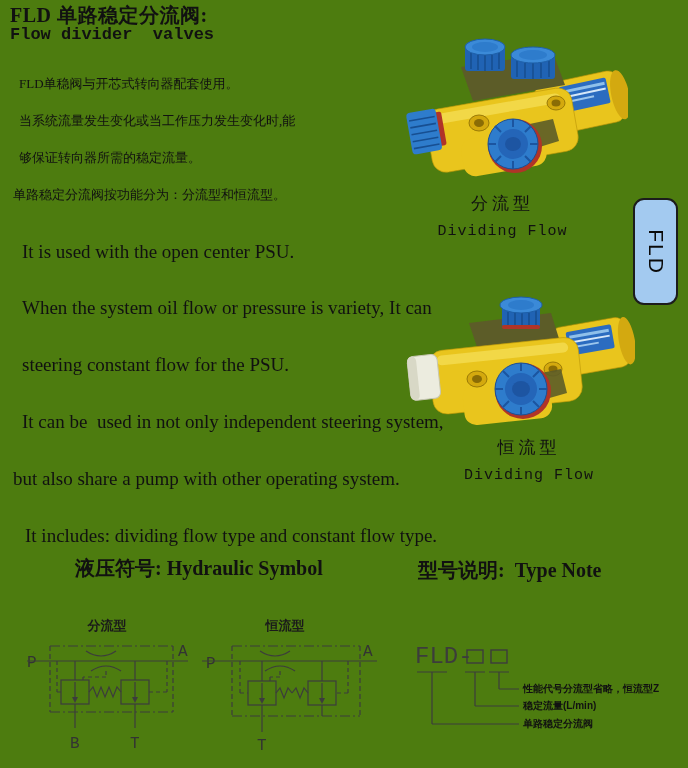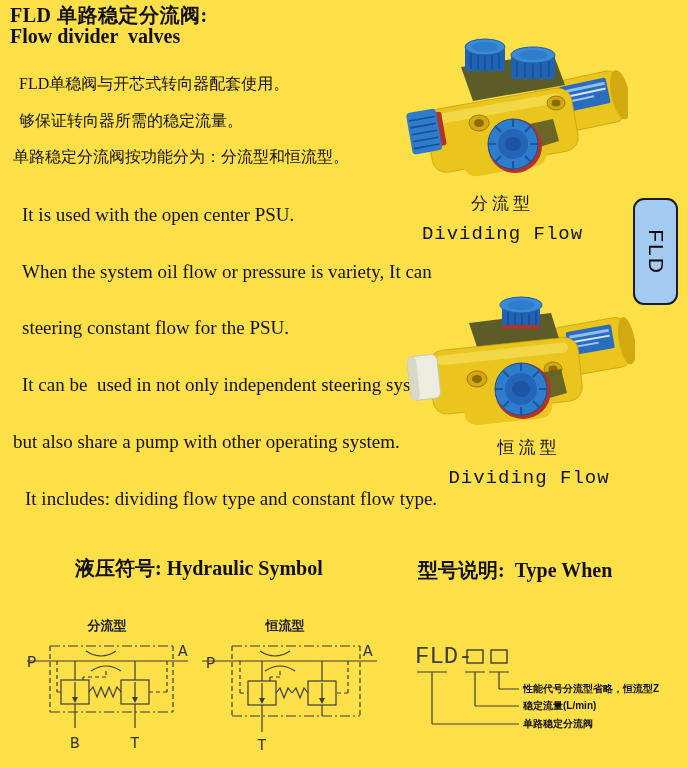--- a/index.html
+++ b/index.html
@@ -1,41 +1,41 @@
 <!DOCTYPE html>
 <html><head>
 <meta charset="utf-8">
 <style>
   html,body { margin:0; padding:0; background:#fff; }
   .page {
-    position:relative; width:688px; height:768px; background:#fde047;
+    position:relative; width:688px; height:768px; background:#4d7c0f;
     overflow:hidden; font-family:"Liberation Serif", serif; color:#111;
   }
   
   .title-zh {
     position:absolute; left:10px; top:2px; font-size:20px; font-weight:bold;
     font-family:"Liberation Serif", serif; letter-spacing:0.5px; white-space:pre;
   }
   .title-en {
-    position:absolute; left:10px; top:25px; font-size:20px; font-weight:bold;
-    font-family:Liberation Serif, serif; white-space:pre; letter-spacing:0px;
+    position:absolute; left:10px; top:25px; font-size:17px; font-weight:bold;
+    font-family:Liberation Mono, monospace; white-space:pre; letter-spacing:0px;
   }
   
   .intro { position:absolute; left:13px; top:66px; width:402px; }
   .intro .line { height:36.8px; display:flex; align-items:center; white-space:pre; }
-  .line.zh { font-size:16px; }
+  .line.zh { font-size:13px; }
   .line.en { font-size:19px;margin-top:20px; }
   .ind1 { padding-left:6px; }
   .ind2 { padding-left:9px; }
   .ind3 { padding-left:12px; }
   
   .fig { position:absolute; }
   .caption { position:absolute; text-align:center; }
   .cap-zh { font-size:17px; letter-spacing:4px; font-family:"Liberation Serif", serif; }
-  .cap-en { font-size:19px; font-family:"Liberation Mono", monospace; margin-top:8px; letter-spacing:1px; }
+  .cap-en { font-size:15px; font-family:"Liberation Mono", monospace; margin-top:8px; letter-spacing:1px; }
   
   .fld-tab {
     position:absolute; left:633px; top:198px; width:45px; height:107px;
     border:2px solid #1c1c1c; border-radius:11px; box-sizing:border-box;
     display:flex; align-items:center; justify-content:center;
   }
   .fld-tab span {
     transform:rotate(90deg); font-family:"Liberation Sans", sans-serif;
     font-size:21px; letter-spacing:2px; color:#0a0a0a;
   }
@@ -57,20 +57,21 @@
 </head>
 <body>
 
 <div class="page">
 
   <div class="title-zh">FLD 单路稳定分流阀:</div>
   <div class="title-en">Flow divider  valves</div>
 
   <div class="intro">
     <div class="line zh ind1">FLD单稳阀与开芯式转向器配套使用。</div>
+    <div class="line zh ind1">当系统流量发生变化或当工作压力发生变化时,能</div>
     <div class="line zh ind1">够保证转向器所需的稳定流量。</div>
     <div class="line zh">单路稳定分流阀按功能分为：分流型和恒流型。</div>
     <div class="line en ind2">It is used with the open center PSU.</div>
     <div class="line en ind2">When the system oil flow or pressure is variety, It can</div>
     <div class="line en ind2">steering constant flow for the PSU.</div>
     <div class="line en ind2">It can be  used in not only independent steering system,</div>
     <div class="line en">but also share a pump with other operating system.</div>
     <div class="line en ind3">It includes: dividing flow type and constant flow type.</div>
   </div>
 
@@ -189,21 +190,21 @@
       <ellipse cx="118" cy="106" rx="9" ry="8" fill="#1d55a2"></ellipse>
     </g>
   </svg>
 
   <div class="caption" style="left:418px; top:436px; width:222px;">
     <div class="cap-zh">恒流型</div>
     <div class="cap-en">Dividing Flow</div>
   </div>
 
   <div class="sec-hdr left">液压符号: Hydraulic Symbol</div>
-  <div class="sec-hdr right">型号说明:  Type When</div>
+  <div class="sec-hdr right">型号说明:  Type Note</div>
 
   <svg class="diagram" style="left:22px; top:610px;" width="170" height="152" viewBox="0 0 170 152">
     <text x="85" y="20" text-anchor="middle" class="sym-title">分流型</text>
     <text x="5" y="57" class="port-label">P</text>
     <text x="156" y="46" class="port-label">A</text>
 
     <path d="M28,36 H151" class="sym-stroke" stroke-dasharray="10 3 2 3"></path>
     <path d="M28,102 H151" class="sym-stroke" stroke-dasharray="10 3 2 3"></path>
     <path d="M28,36 V102 M151,36 V102" class="sym-stroke" stroke-dasharray="5 3"></path>
 

